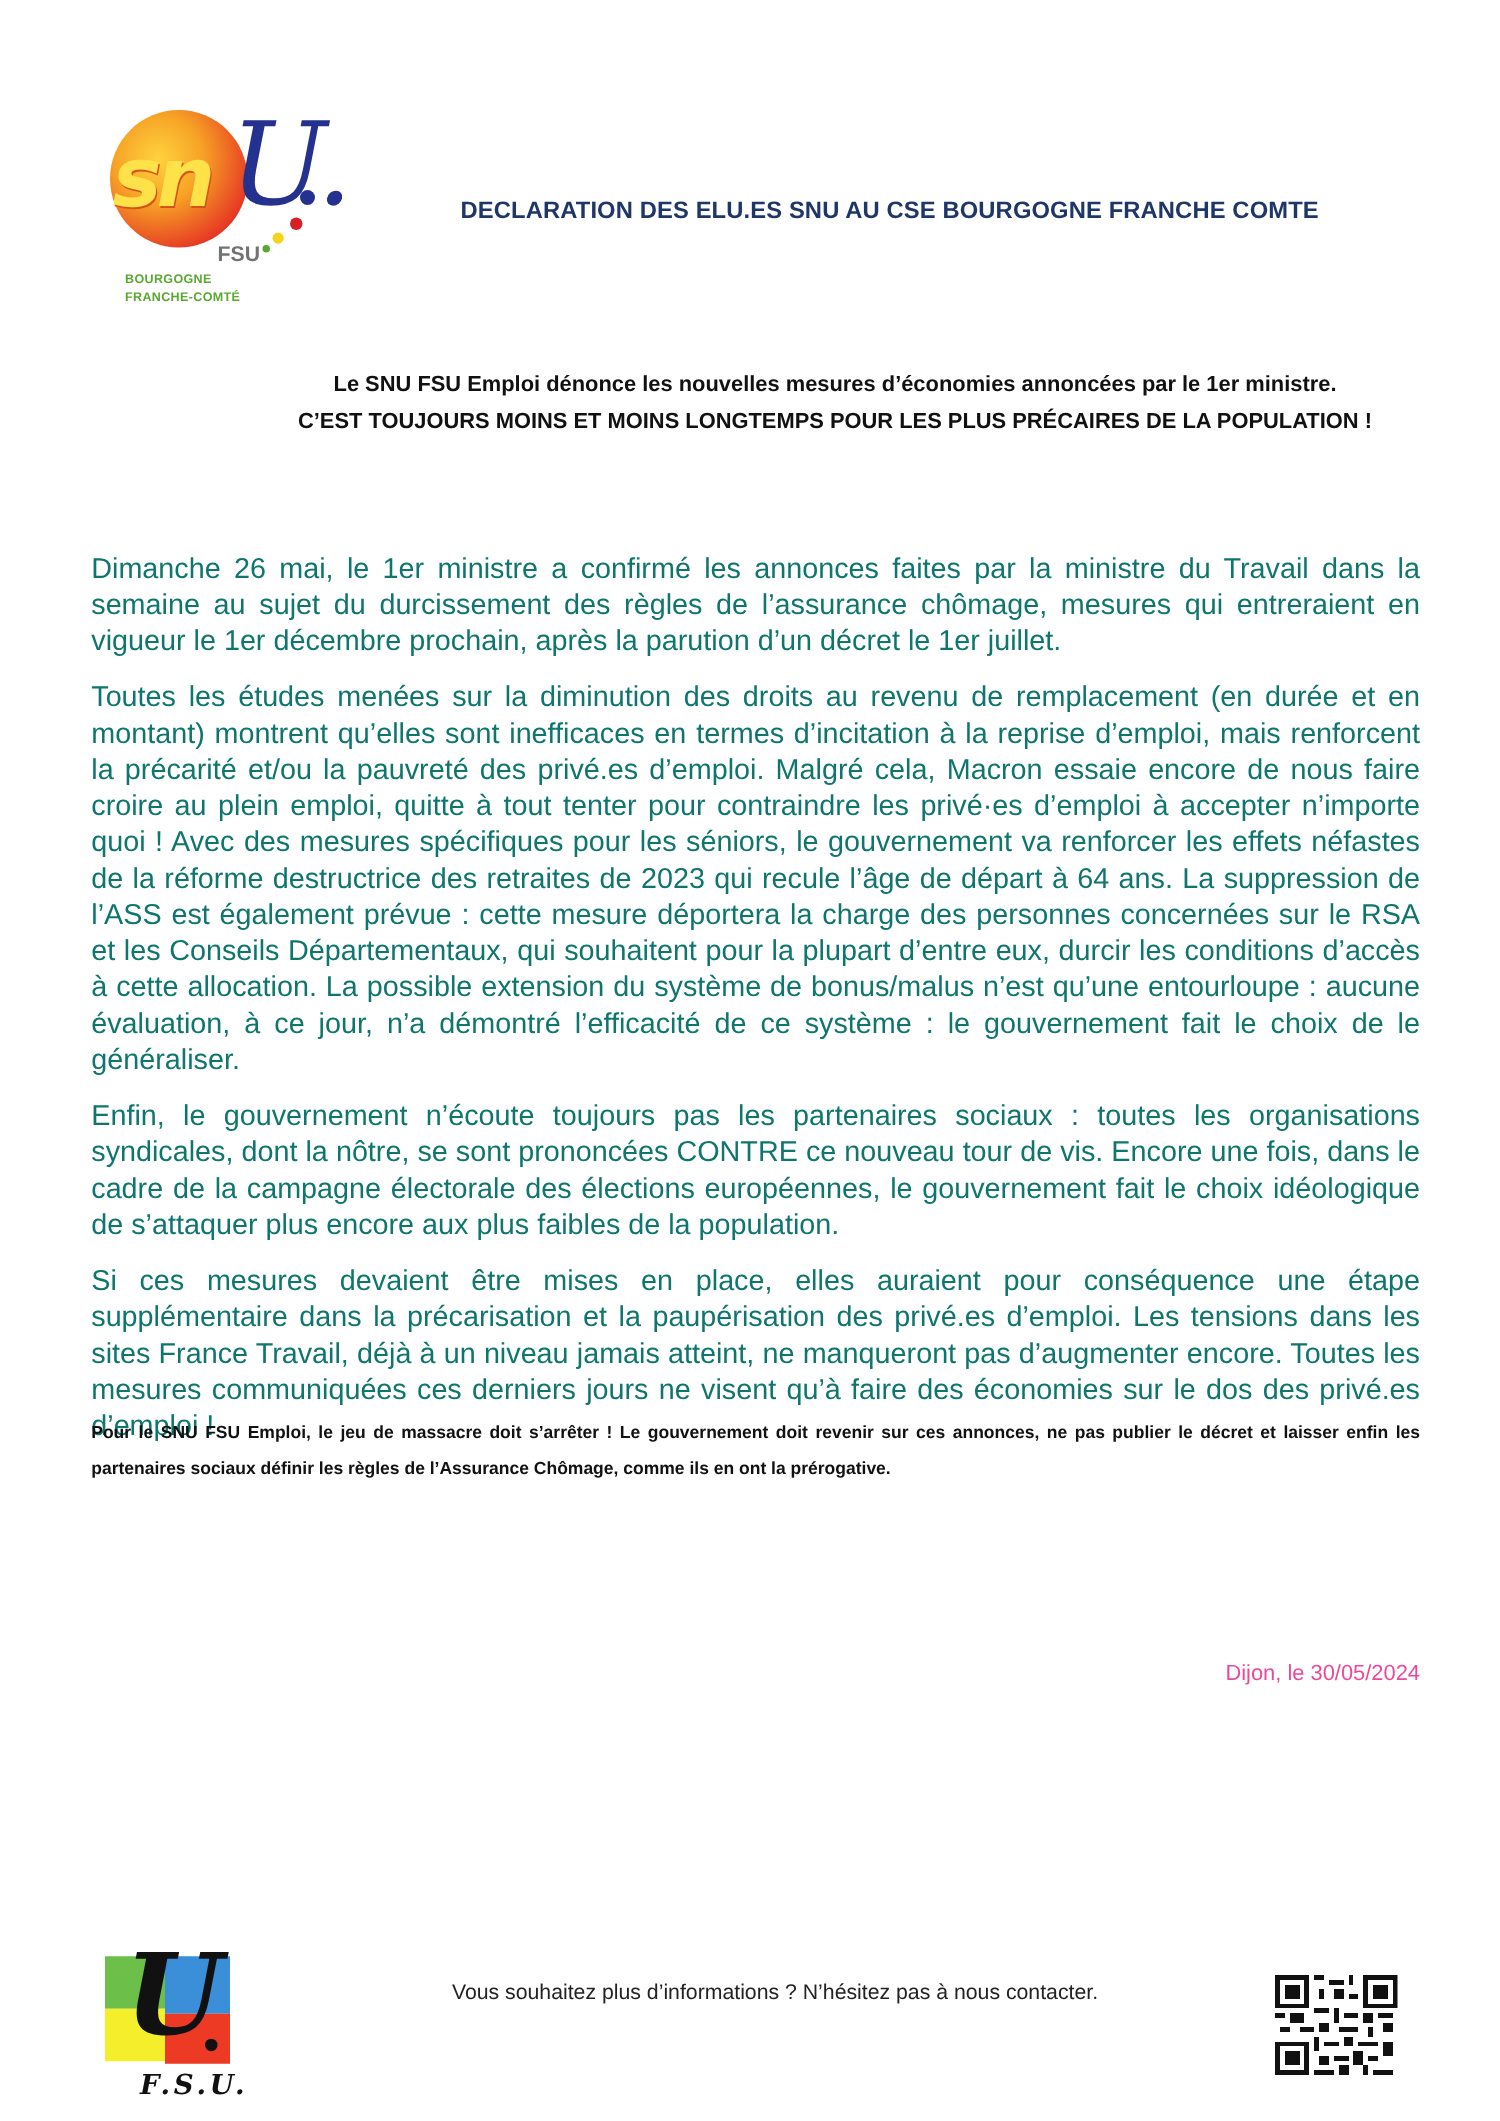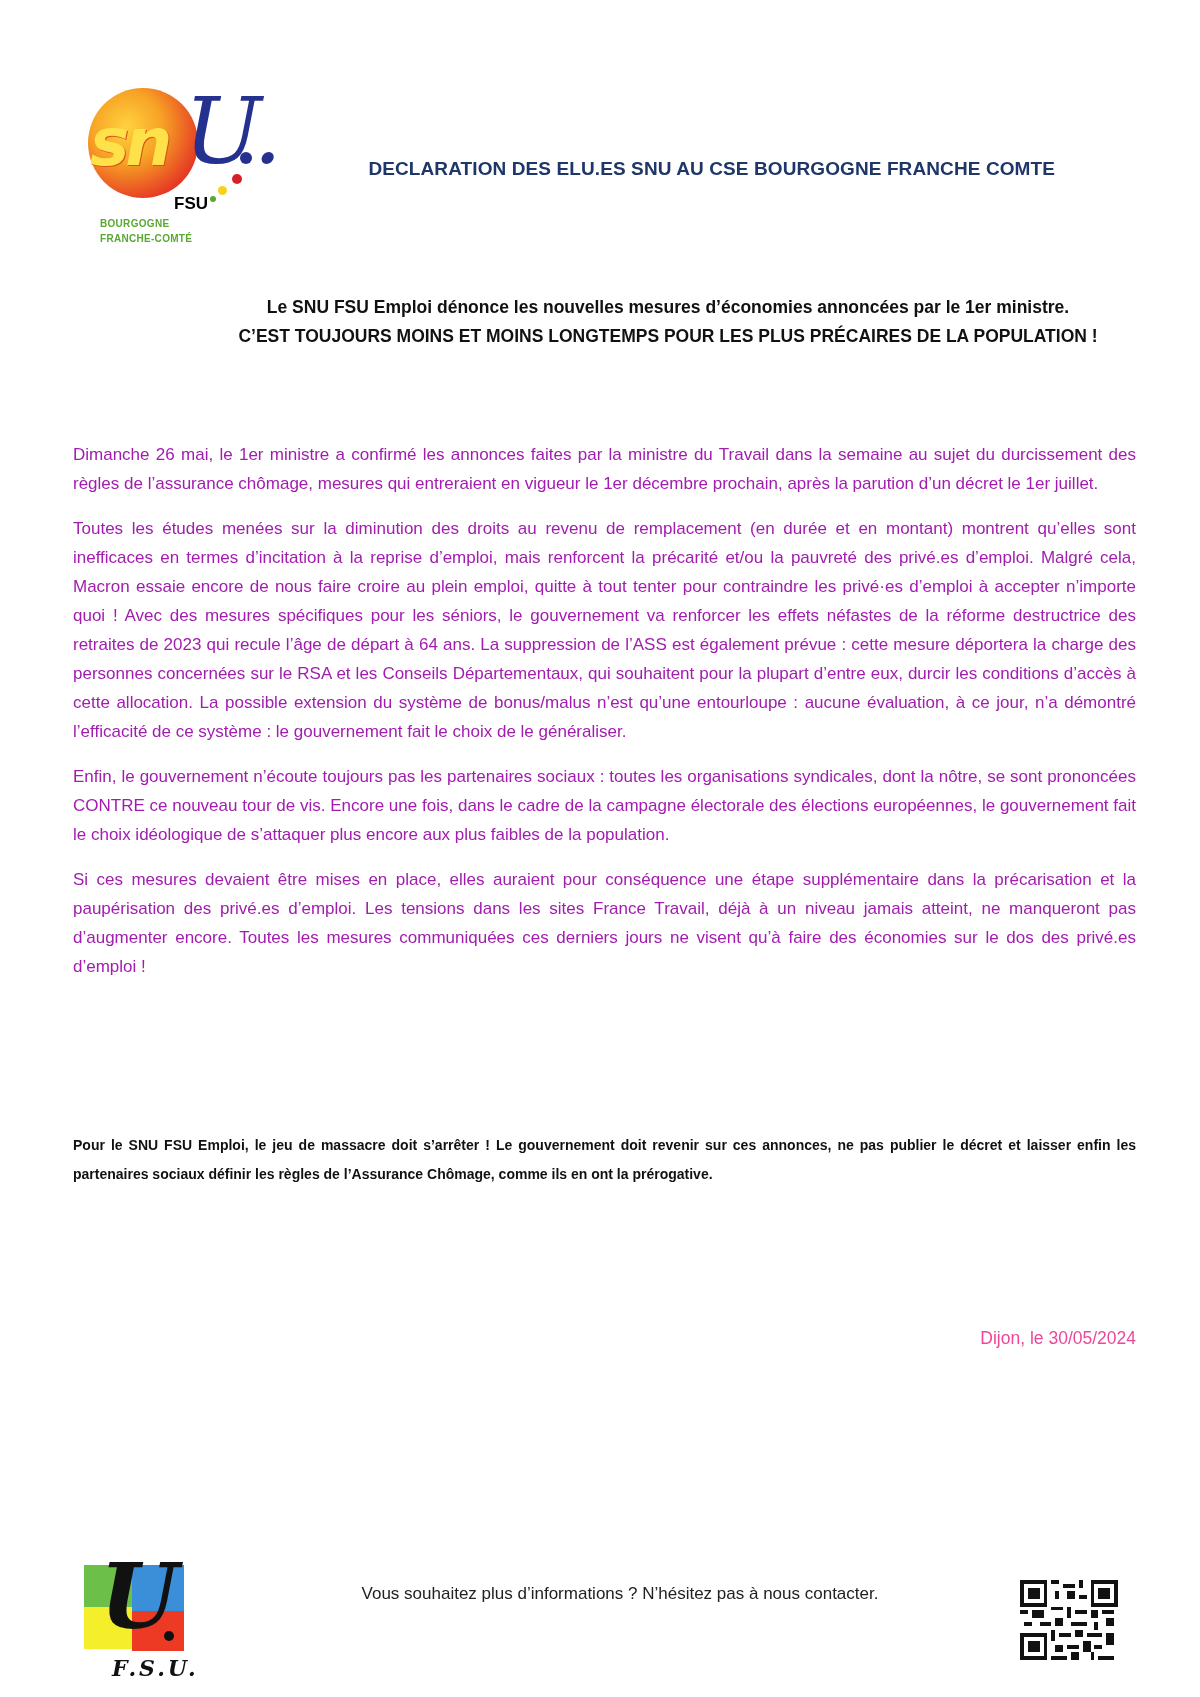--- a/index.html
+++ b/index.html
@@ -10,32 +10,32 @@
       background:radial-gradient(circle at 35% 35%, #ffd23f 0%, #f7a325 35%, #e63a24 75%, #c81f1f 100%); }
     .logo-sn { position:absolute; left:10px; top:22px; font-family:"DejaVu Sans", sans-serif;
       font-weight:bold; font-style:italic; font-size:66px; color:#ffe14a; letter-spacing:-4px;
       text-shadow:1px 1px 0 #d6541a;text-align:right; }
     .logo-u { position:absolute; left:104px; top:4px; font-family:"DejaVu Serif", serif;
       font-style:italic; font-size:92px; color:#24318f; line-height:1; }
     .dot { position:absolute; border-radius:50%; }
     .d-blue { left:160px; top:70px; width:12px; height:12px; background:#24318f; }
     .d-red { left:152px; top:92px; width:10px; height:10px; background:#d91f26; }
     .d-yellow { left:138px; top:104px; width:9px; height:9px; background:#f6d21f; }
-    .logo-fsu { position:absolute; left:94px; top:112px; font-weight:bold; font-size:17px; color:#000000; }
+    .logo-fsu { position:absolute; left:94px; top:112px; font-weight:bold; font-size:17px; color:#737373; }
     .d-green { left:130px; top:114px; width:6px; height:6px; background:#5aa832; }
     .logo-region { position:absolute; left:20px; top:134px; width:120px; text-align:left;
       font-weight:bold; font-size:10px; line-height:15px; color:#5aa832; letter-spacing:0.3px; }
 
     .title { position:absolute; left:325px; top:158px; width:730px; text-align:right;
       font-weight:bold; font-size:19px; color:#1f3768; letter-spacing:0.1px; }
     .subtitle { position:absolute; left:200px; top:293px; width:936px; text-align:center;
       font-weight:bold; font-size:17.5px; line-height:29px; color:#111; }
 
-    .body { position:absolute; left:73px; top:440px; width:1063px; font-size:17px;
-      line-height:29px; text-align:justify; color:#a21caf; }
+    .body { position:absolute; left:73px; top:440px; width:1063px; font-size:23px;
+      line-height:29px; text-align:justify; color:#0f766e; }
     .body p { margin:0 0 16px 0; }
     .closing { position:absolute; left:73px; top:1131px; width:1063px; font-weight:bold;
       font-size:14px; line-height:29px; text-align:justify; color:#111; }
     .signature { position:absolute; right:64px; top:1328px; font-size:17.5px; color:#ec4899; }
 
     .logo-bottom { position:absolute; left:84px; top:1565px; width:110px; height:120px; }
     .fsu-sq { position:absolute; }
     .sq-green { left:0; top:0; width:48px; height:42px; background:#6cc04a; }
     .sq-blue { left:48px; top:0; width:52px; height:46px; background:#3a8fd8; }
     .sq-yellow { left:0; top:42px; width:48px; height:42px; background:#f5ee2a; }

